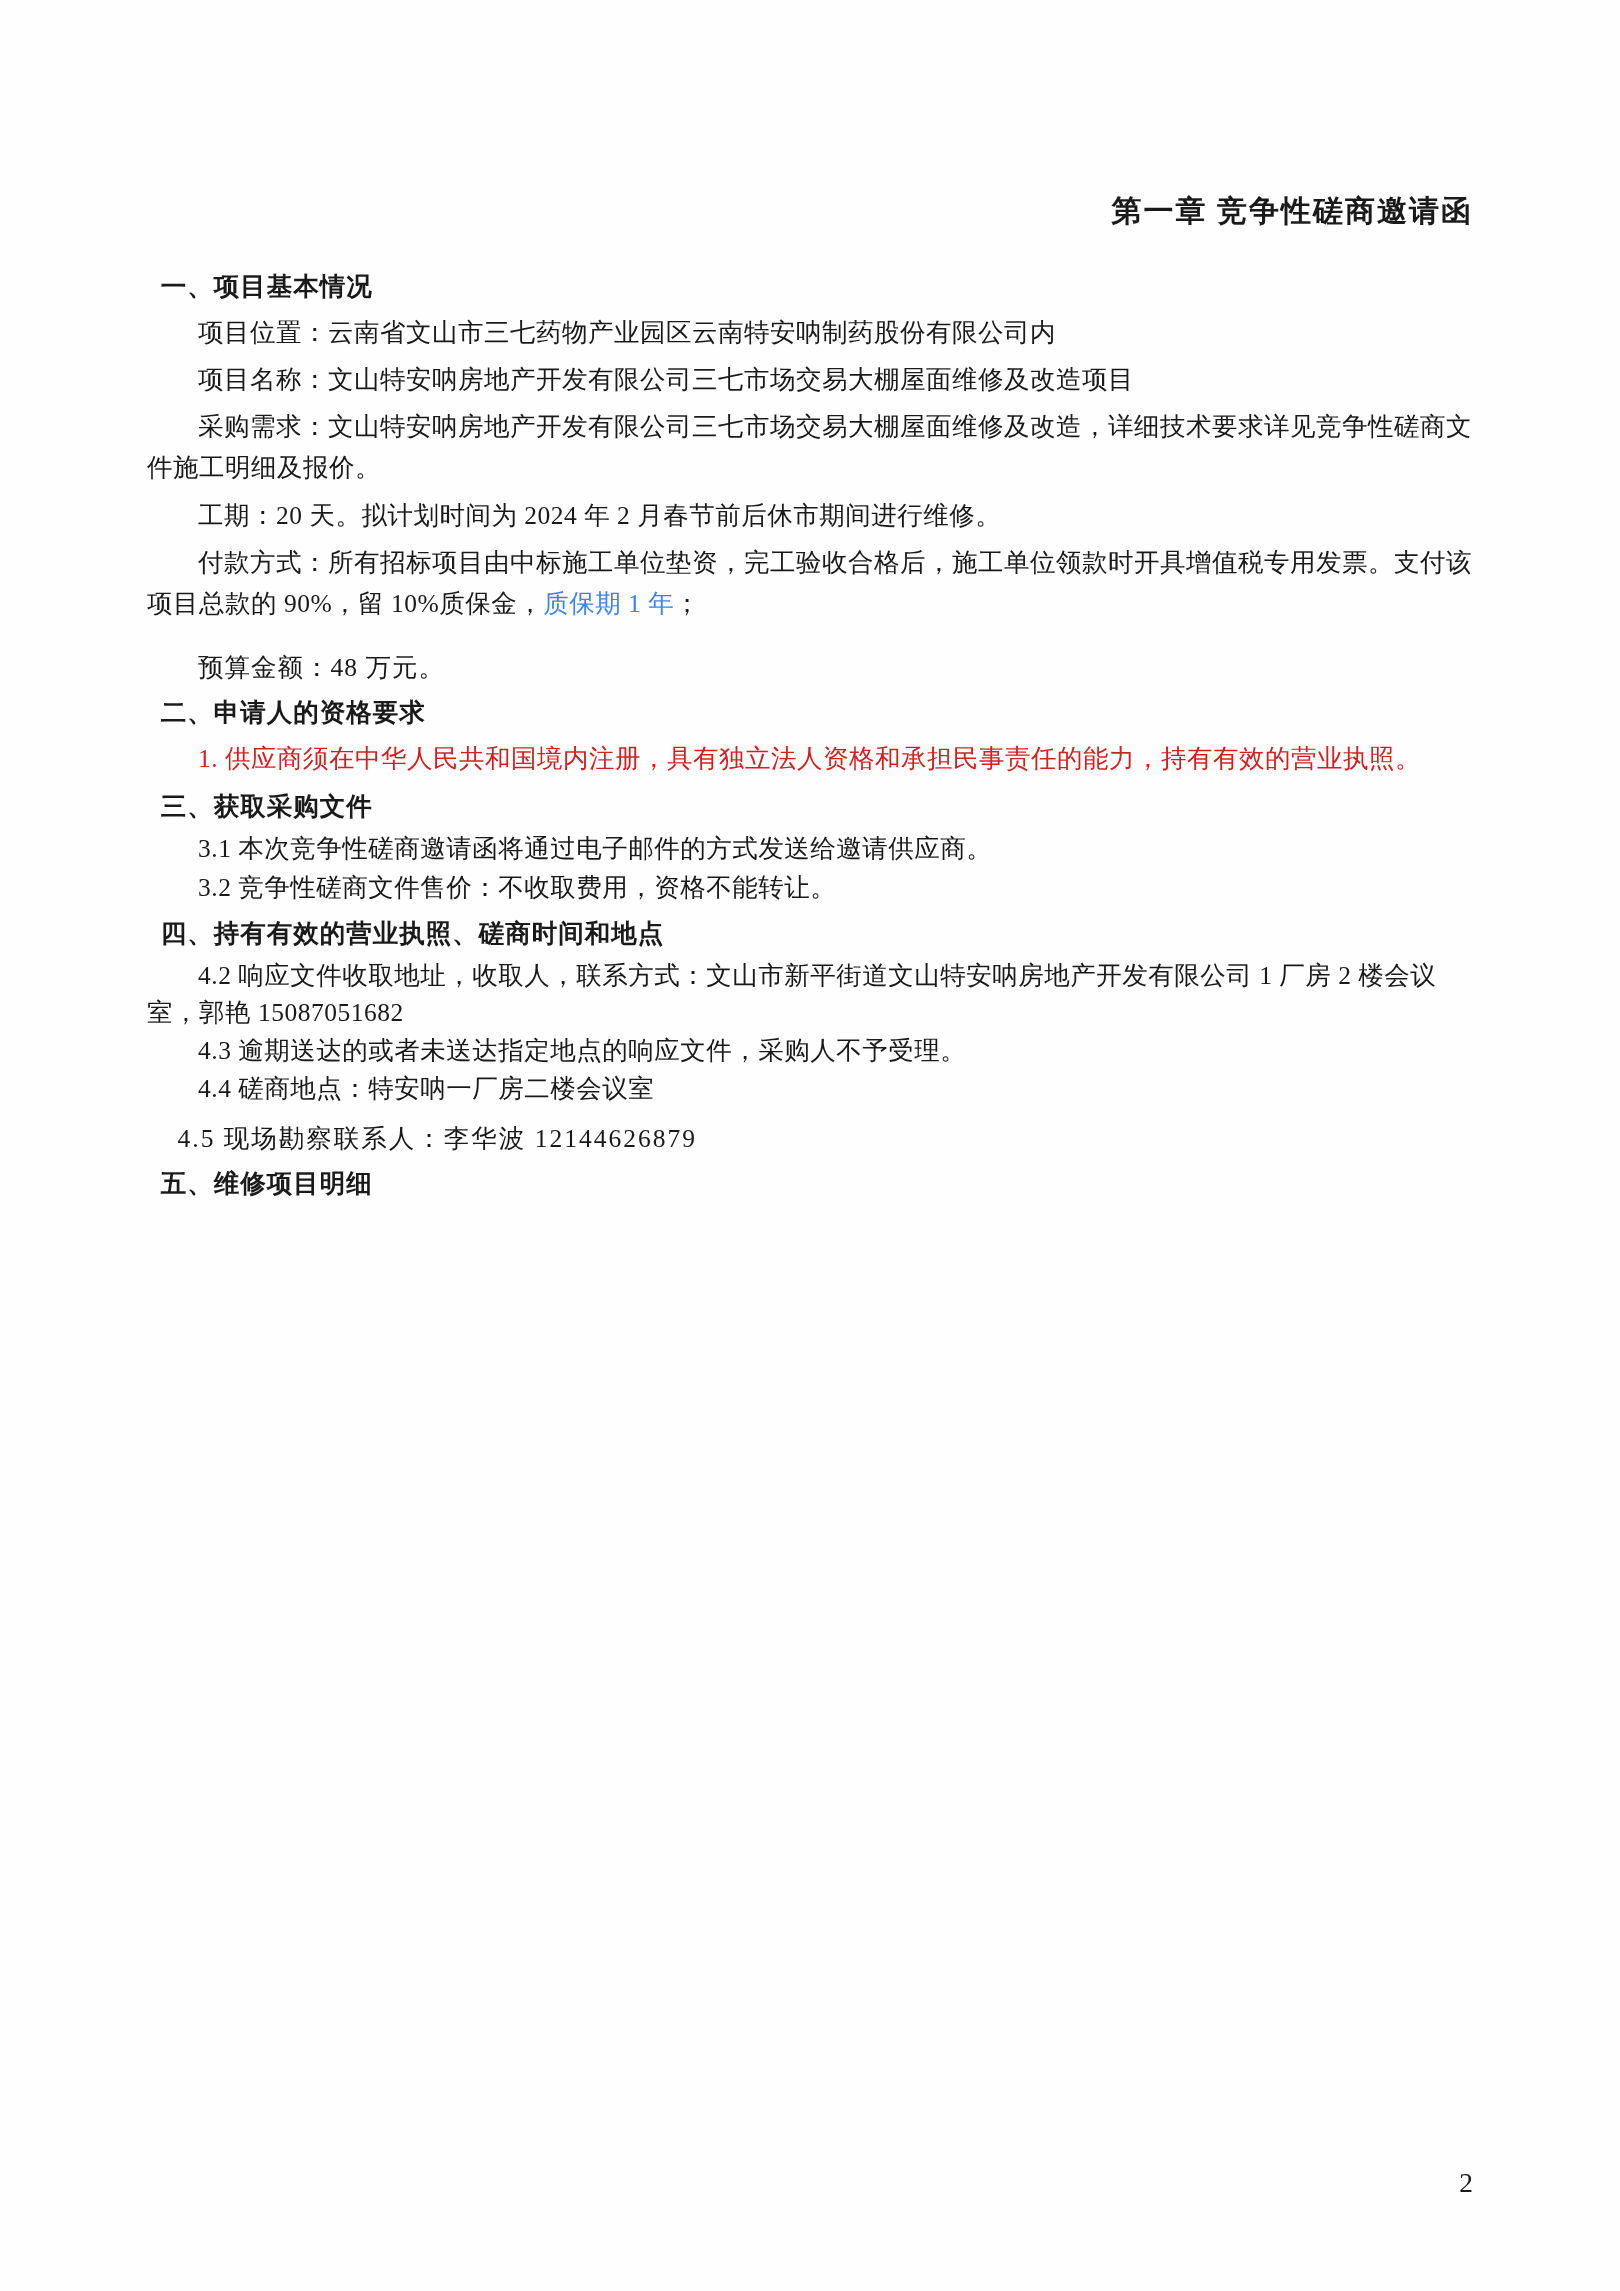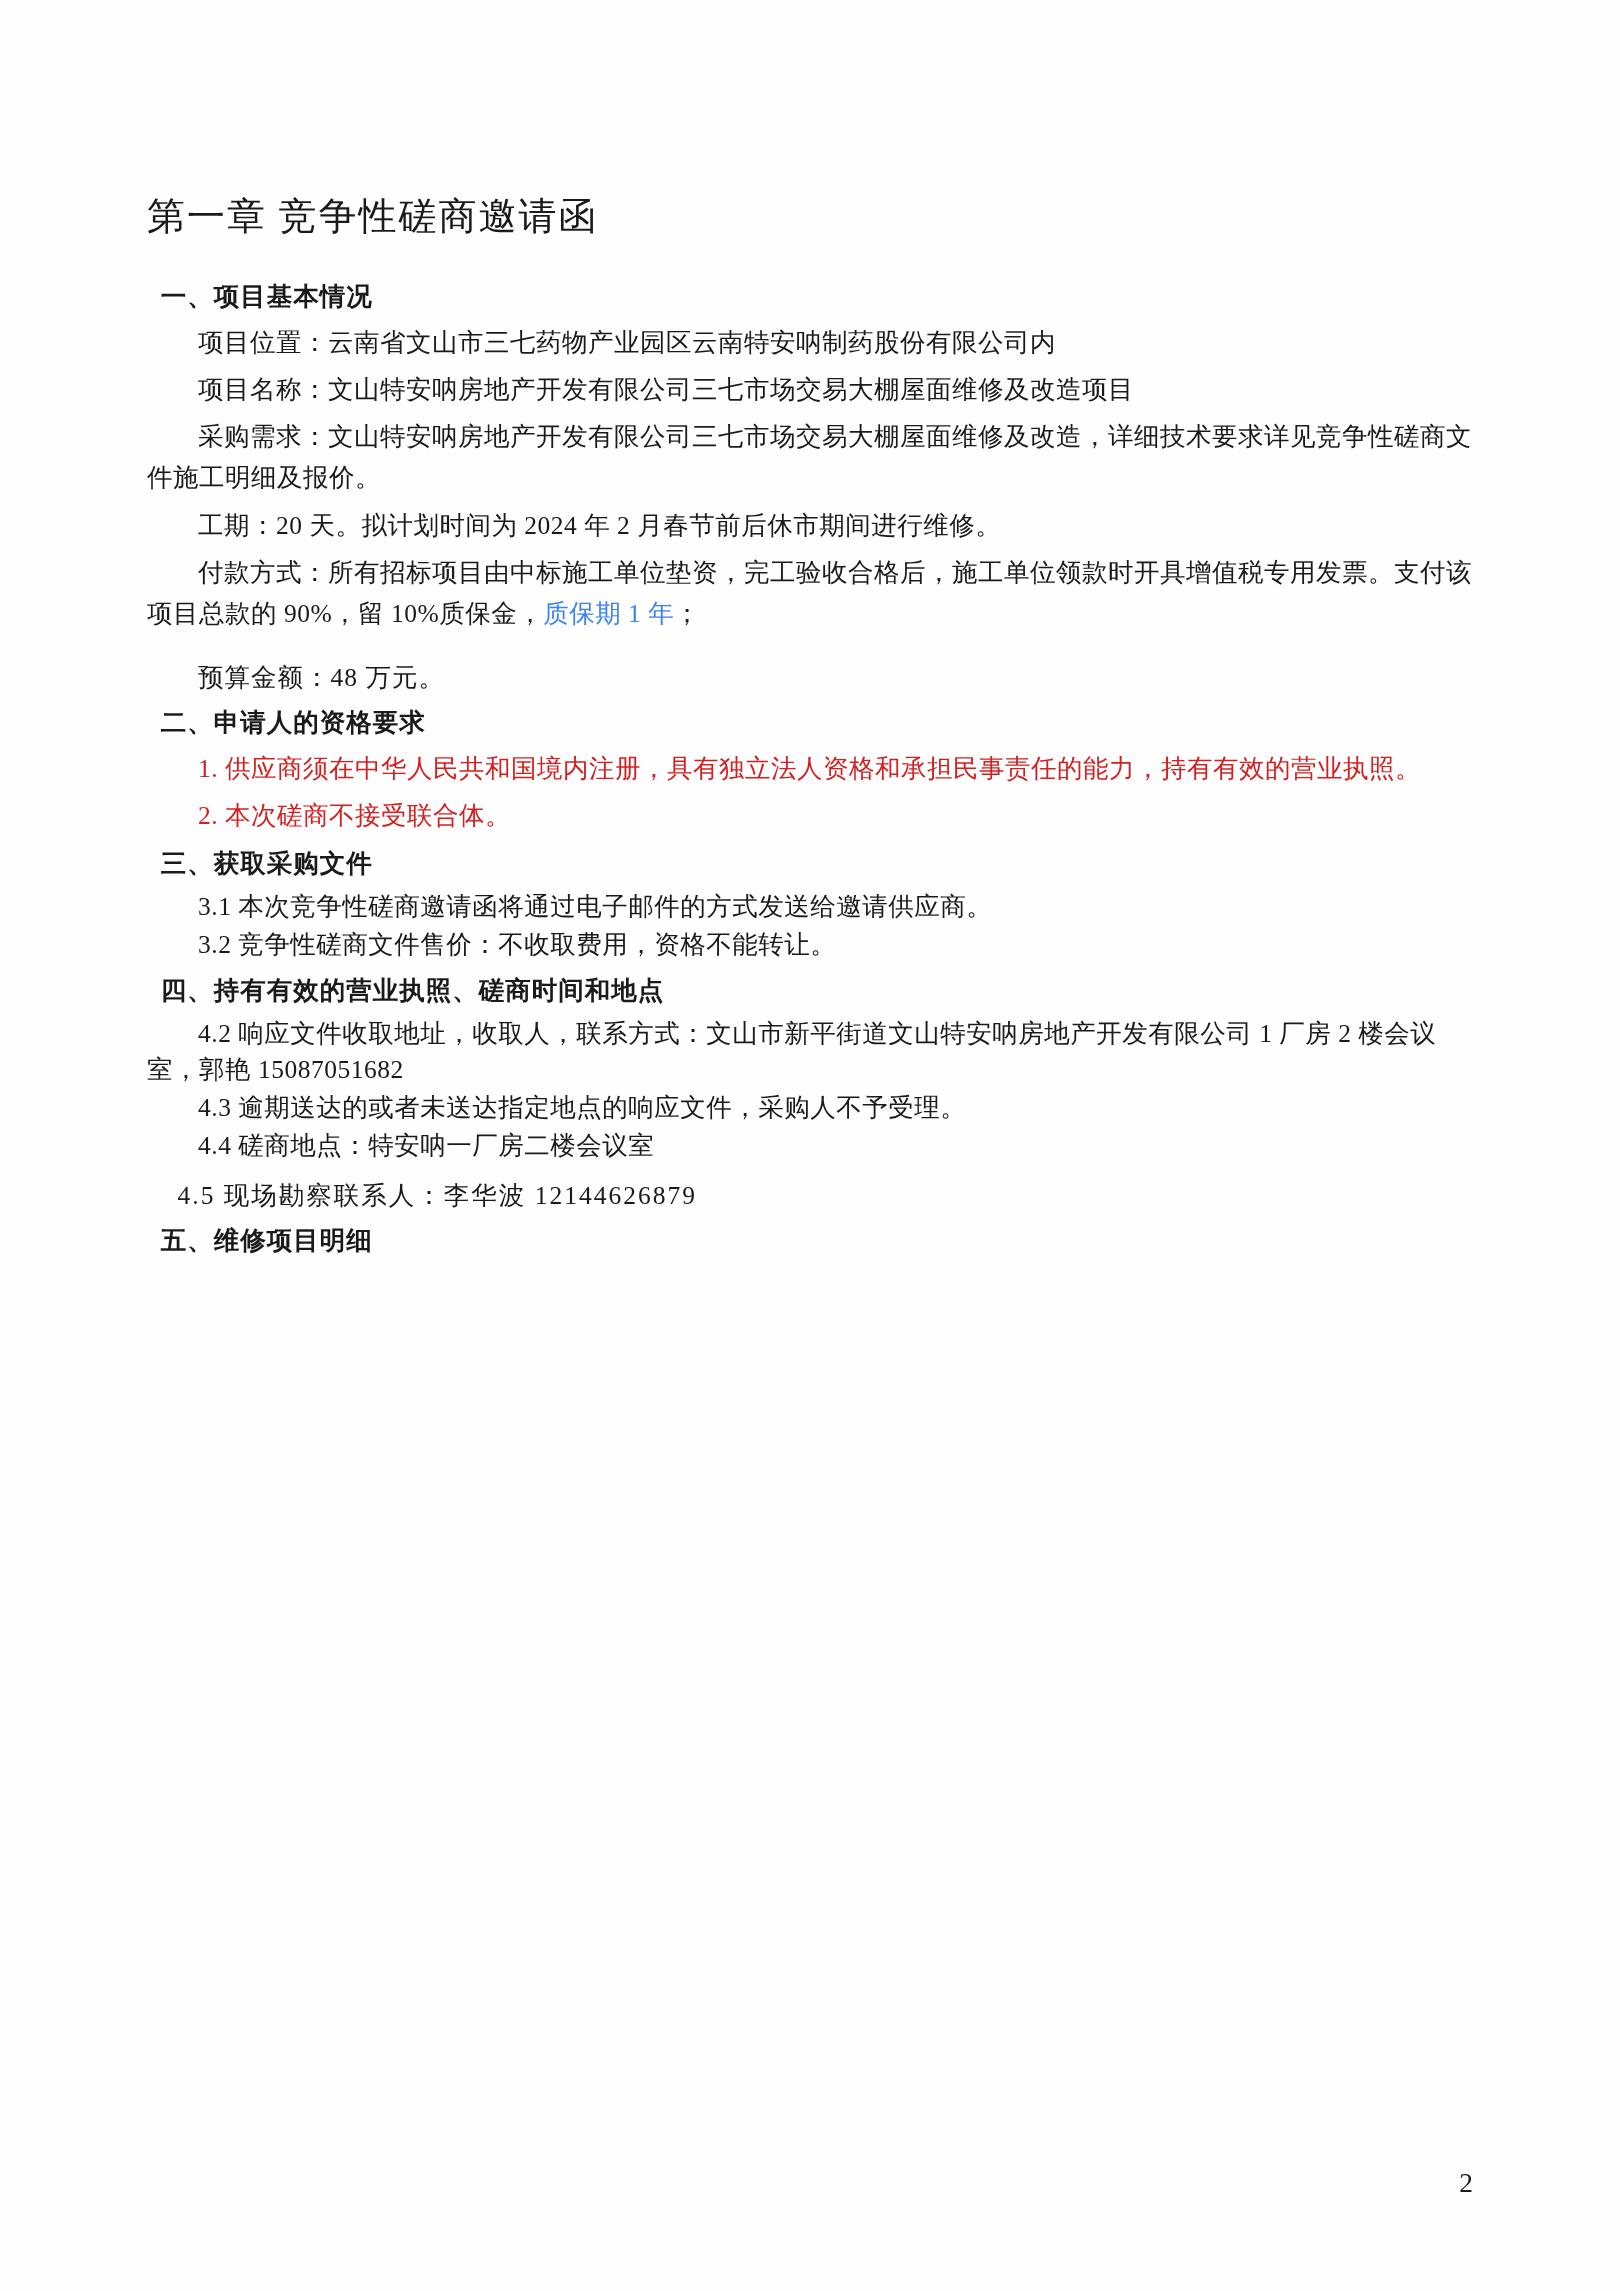--- a/index.html
+++ b/index.html
@@ -15,23 +15,23 @@
     position: relative;
     width: 1620px;
     height: 2292px;
     margin: 0 auto;
     background: #fefefe;
     box-sizing: border-box;
     padding: 147px 147px 78px 147px;
     overflow: hidden;
   }
   .doc-title {
-    text-align: left;
-    font-size: 38px;
-    font-weight: normal;
+    text-align: right;
+    font-size: 30px;
+    font-weight: bold;
     letter-spacing: 2px;
     margin: 44px 0 37px 0;
     font-family: "Liberation Serif", "DejaVu Serif", serif;
   }
   .section-head {
     font-size: 25.5px;
     font-weight: bold;
     margin: 9.8px 0 7.8px 13.7px;
     letter-spacing: 1px;
   }
@@ -94,21 +94,20 @@
   <div class="para">项目名称：文山特安呐房地产开发有限公司三七市场交易大棚屋面维修及改造项目</div>
   <div class="para">采购需求：文山特安呐房地产开发有限公司三七市场交易大棚屋面维修及改造，详细技术要求详见竞争性磋商文件施工明细及报价。</div>
   <div class="para">工期：20 天。拟计划时间为 2024 年 2 月春节前后休市期间进行维修。</div>
 
   <div class="para block"><span>付款方式：所有招标项目由中标施工单位垫资，完工验收合格后，施工单位领款时开具增值税专用发票。支付该项目总款的 90%，留 10%质保金，</span><span class="red">质保期 1 年</span><span>；</span></div>
 
   <div class="budget">预算金额：48 万元。</div>
 
   <div class="section-head">二、申请人的资格要求</div>
   <div class="para-red">1. 供应商须在中华人民共和国境内注册，具有独立法人资格和承担民事责任的能力，持有有效的营业执照。</div>
-  <div class="para-red">2. 本次磋商不接受联合体。</div>
 
   <div class="section-head">三、获取采购文件</div>
   <div class="para-tight">3.1 本次竞争性磋商邀请函将通过电子邮件的方式发送给邀请供应商。</div>
   <div class="para-tight">3.2 竞争性磋商文件售价：不收取费用，资格不能转让。</div>
 
   <div class="section-head">四、持有有效的营业执照、磋商时间和地点</div>
   <div class="para-tight">4.2 响应文件收取地址，收取人，联系方式：文山市新平街道文山特安呐房地产开发有限公司 1 厂房 2 楼会议室，郭艳   15087051682</div>
   <div class="para-tight">4.3 逾期送达的或者未送达指定地点的响应文件，采购人不予受理。</div>
   <div class="para-tight">4.4 磋商地点：特安呐一厂房二楼会议室</div>
   <div class="item45">4.5 现场勘察联系人：李华波    12144626879</div>

